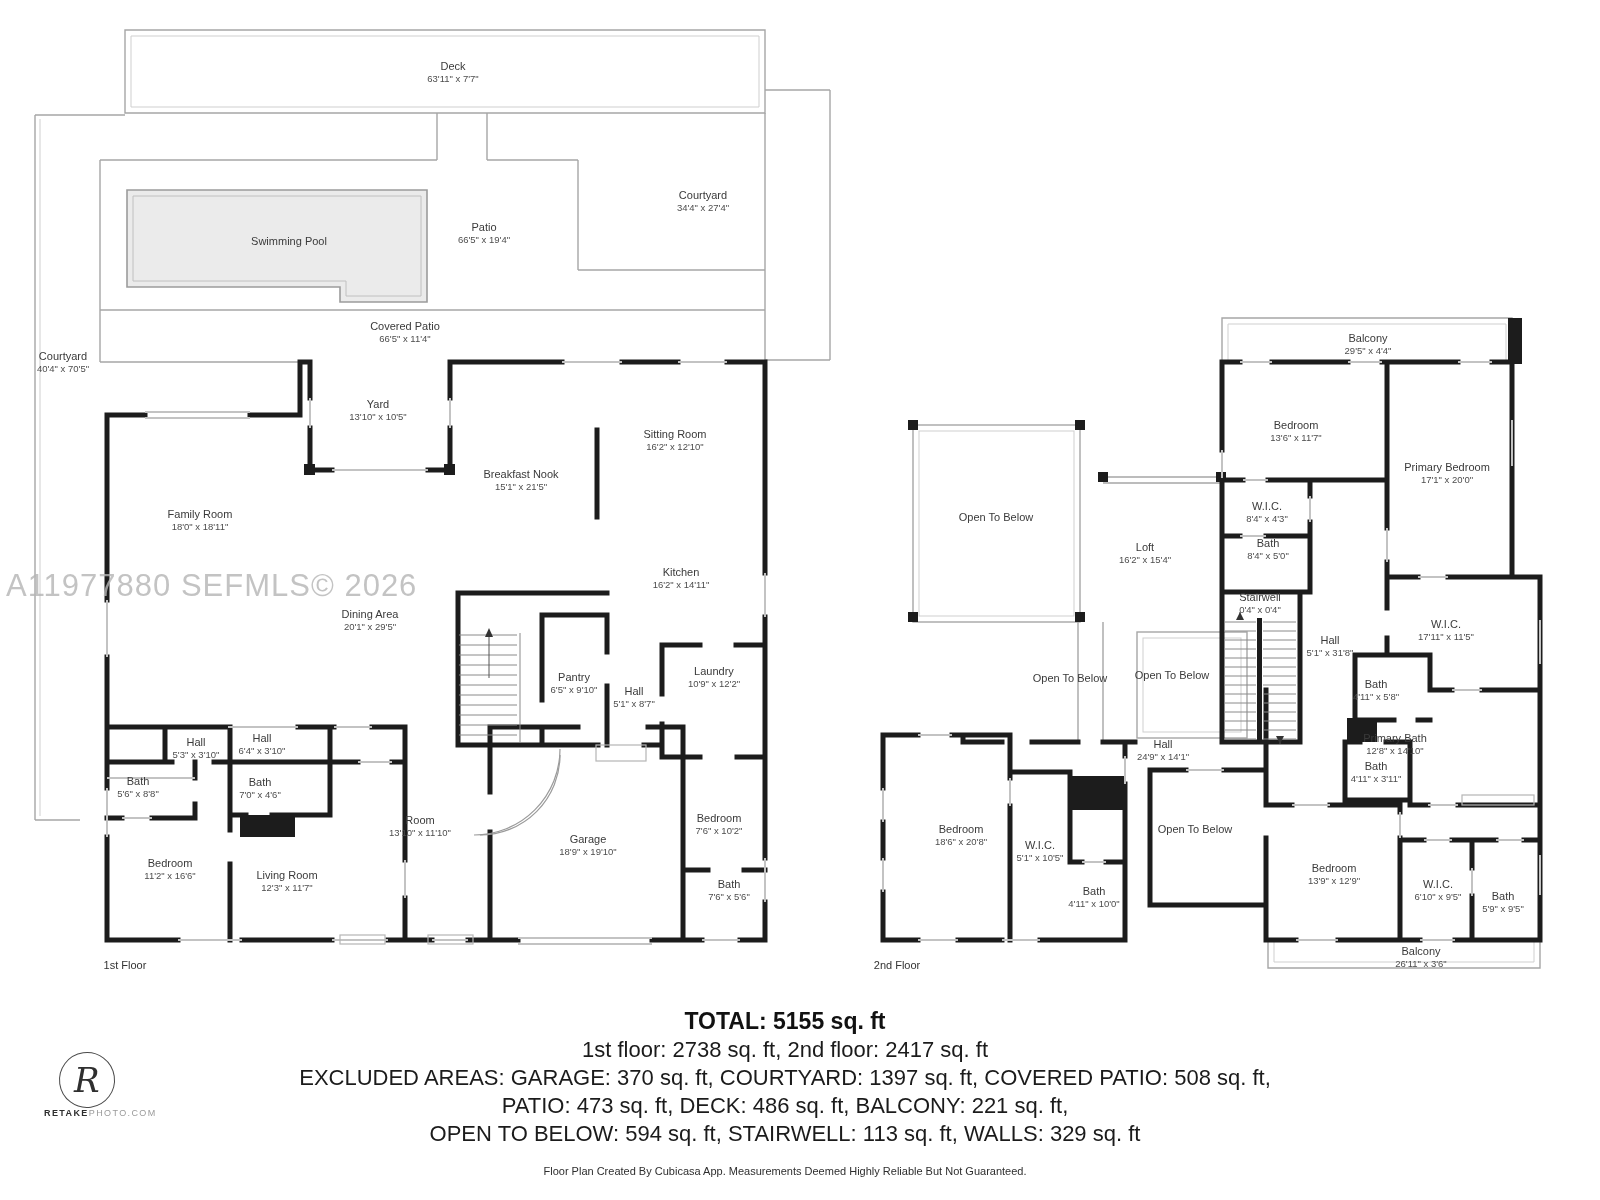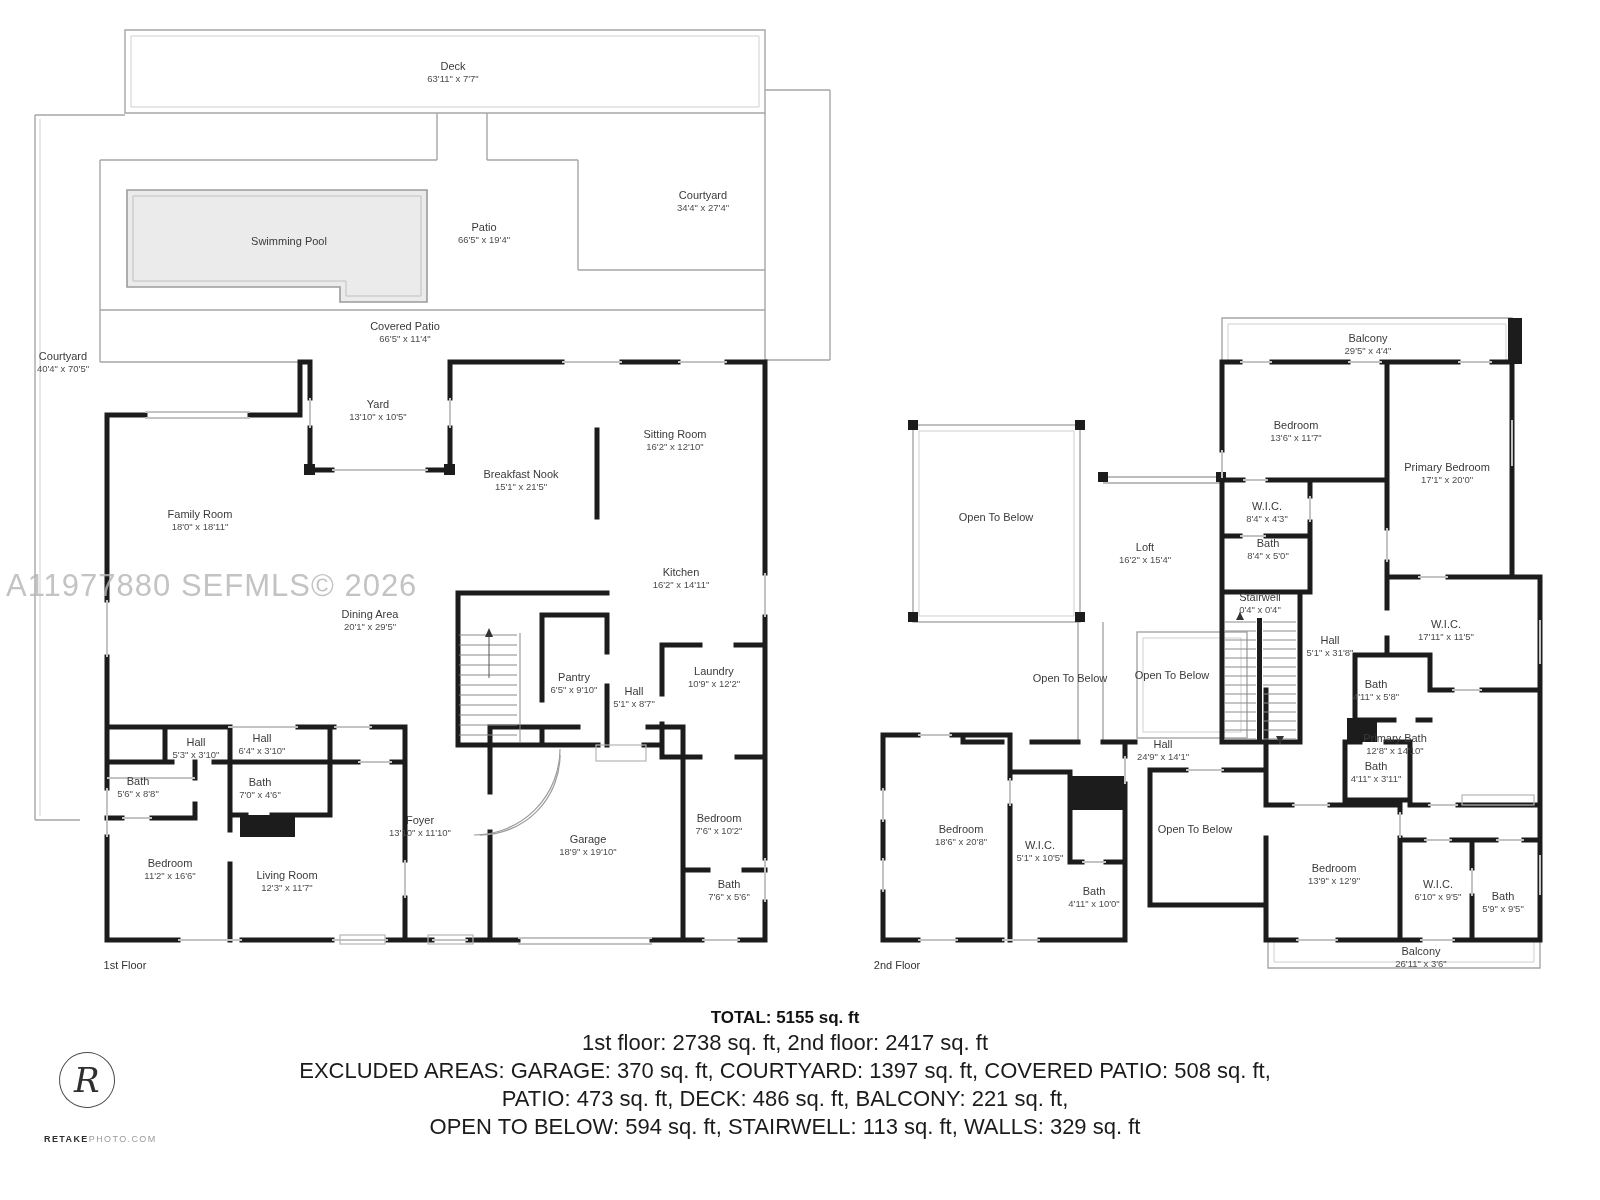--- a/index.html
+++ b/index.html
@@ -7,29 +7,29 @@
          font-family:"Liberation Sans", sans-serif;}
   #plan-svg{position:absolute;left:0;top:0;z-index:1;}
   .room{position:absolute;transform:translate(-50%,-50%);text-align:center;line-height:1.3;
         color:#3a3a3a;white-space:nowrap;z-index:6;}
   .room .rn{font-size:11px;}
   .room .rd{font-size:9.5px;color:#4d4d4d;}
   .floor-tag{position:absolute;font-size:11px;color:#333;z-index:6;transform:translate(-50%,-50%);}
   #watermark{position:absolute;left:6px;top:568px;font-size:31px;letter-spacing:1px;
              color:#b5b5b5;opacity:.8;z-index:5;}
   #summary{position:absolute;left:0;top:1008px;width:1570px;text-align:center;z-index:6;color:#111;}
-  #summary .t{font-size:17px;font-weight:bold;margin-bottom:2px;}
+  #summary .t{font-size:23px;font-weight:bold;margin-bottom:2px;}
   #summary .l{font-size:22px;margin-top:2px;color:#1b1b1b;}
   #summary .f{font-size:11px;margin-top:18px;color:#2e2e2e;}
   #logo{position:absolute;left:44px;top:1052px;width:86px;text-align:center;z-index:6;}
   #logo .ring{width:54px;height:54px;margin:0 auto;border:1.6px solid #4a4a4a;border-radius:50%;
               display:flex;align-items:center;justify-content:center;transform:rotate(-8deg);}
   #logo .mono{font-family:"DejaVu Serif", serif;font-style:italic;font-size:34px;color:#2f2f2f;
               transform:rotate(8deg);line-height:1;}
-  #logo .brand{margin-top:26px;font-size:9px;letter-spacing:1.4px;color:#9a9a9a;}
+  #logo .brand{margin-top:0;font-size:9px;letter-spacing:1.4px;color:#9a9a9a;}
   #logo .brand b{color:#2e2e2e;}
 </style>
 </head>
 <body>
 
 <div id="stage">
 
 <svg id="plan-svg" width="1600" height="1200" viewBox="0 0 1600 1200">
 
   <g fill="none" stroke="#a6a6a6" stroke-width="1.4">
@@ -278,21 +278,21 @@
     </div>
 <div class="room" style="left:170px;top:869px">
       <div class="rn">Bedroom</div>
       <div class="rd">11'2" x 16'6"</div>
     </div>
 <div class="room" style="left:287px;top:881px">
       <div class="rn">Living Room</div>
       <div class="rd">12'3" x 11'7"</div>
     </div>
 <div class="room" style="left:420px;top:826px">
-      <div class="rn">Foyer</div>
+      <div class="rn">Room</div>
       <div class="rd">13'10" x 11'10"</div>
     </div>
 <div class="room" style="left:588px;top:845px">
       <div class="rn">Garage</div>
       <div class="rd">18'9" x 19'10"</div>
     </div>
 <div class="room" style="left:719px;top:824px">
       <div class="rn">Bedroom</div>
       <div class="rd">7'6" x 10'2"</div>
     </div>
@@ -395,20 +395,21 @@
       <div class="rd">26'11" x 3'6"</div>
     </div>
 <div class="floor-tag" style="left:897px;top:965px">2nd Floor</div>
 
 <div id="summary">
   <div class="t">TOTAL: 5155 sq. ft</div>
   <div class="l">1st floor: 2738 sq. ft, 2nd floor: 2417 sq. ft</div>
   <div class="l">EXCLUDED AREAS: GARAGE: 370 sq. ft, COURTYARD: 1397 sq. ft, COVERED PATIO: 508 sq. ft,</div>
   <div class="l">PATIO: 473 sq. ft, DECK: 486 sq. ft, BALCONY: 221 sq. ft,</div>
   <div class="l">OPEN TO BELOW: 594 sq. ft, STAIRWELL: 113 sq. ft, WALLS: 329 sq. ft</div>
+  <div class="f">Floor Plan Created By Cubicasa App. Measurements Deemed Highly Reliable But Not Guaranteed.</div>
 </div>
 
 <div id="logo">
   <div class="ring">
     <span class="mono">R</span>
   </div>
   <div class="brand">
     <b>RETAKE</b><span>PHOTO.COM</span>
   </div>
 </div>

